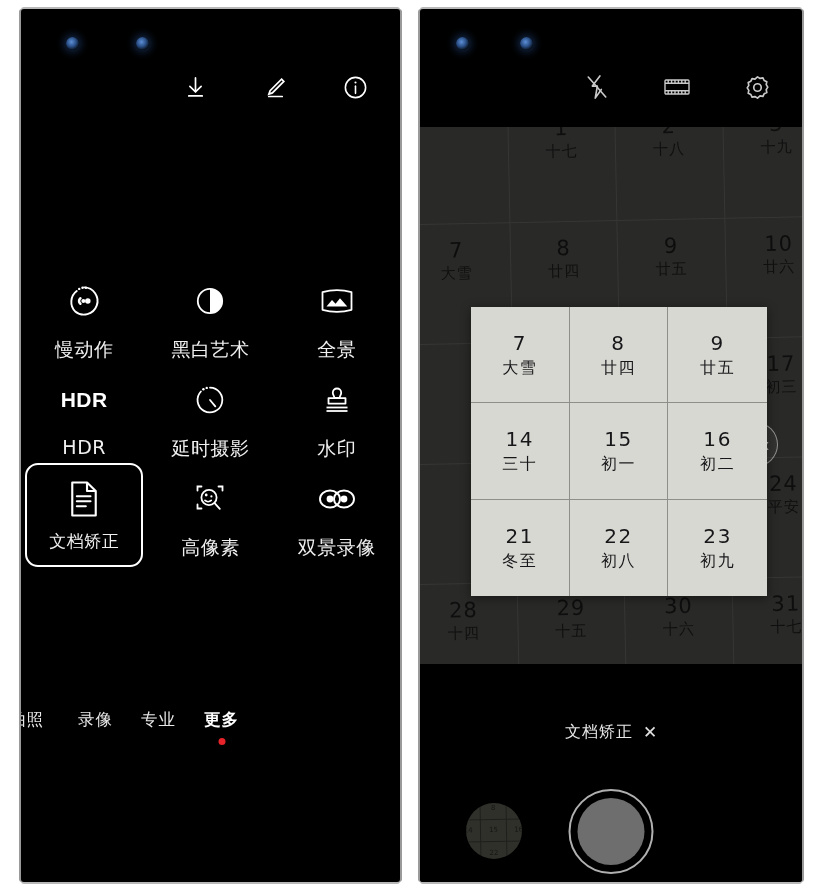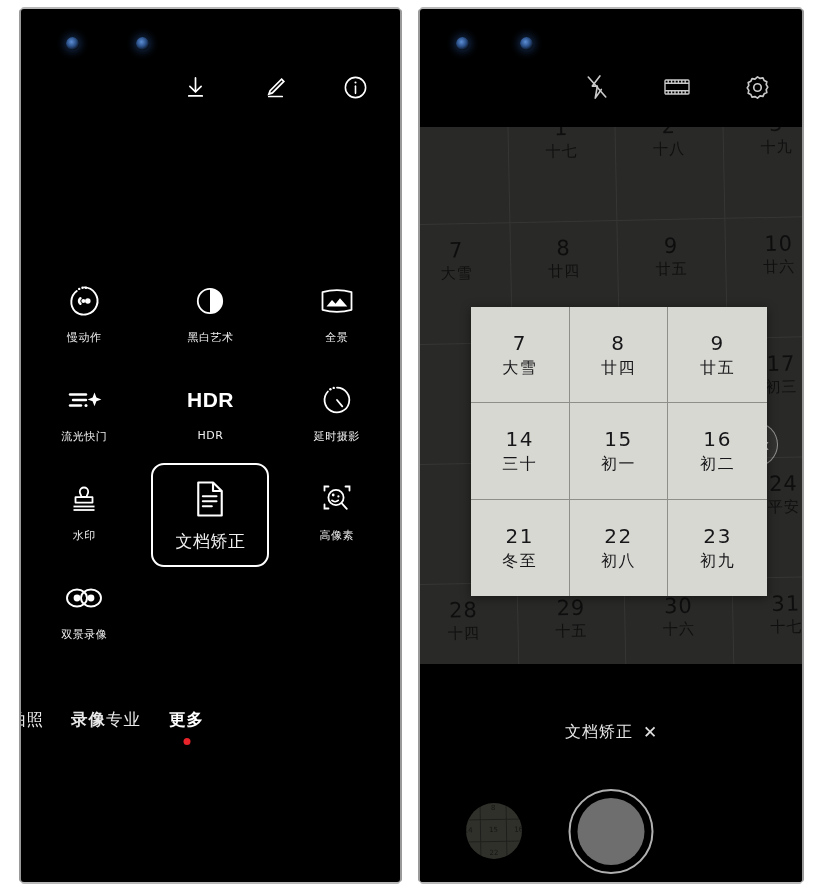--- a/index.html
+++ b/index.html
@@ -111,23 +111,23 @@
   }
   .mode-icon svg { display: block; }
   .mode-icon .hdr-glyph {
     color: #fff;
     font-size: 21px;
     font-weight: 700;
     letter-spacing: 0.5px;
     font-family: "Liberation Sans", sans-serif;
   }
   .mode-label {
-    margin-top: 9px;
+    margin-top: 16px;
     color: #f0f0f0;
-    font-size: 11px;
+    font-size: 19px;
     letter-spacing: 0.5px;
     white-space: nowrap;
     font-family: "DejaVu Sans", "Liberation Sans", sans-serif;
   }
   .mode-cell.selected {
     border: 2.5px solid #ffffff;
     border-radius: 13px;
     padding-top: 14px;
     height: 104px;
     margin-top: -6px;
@@ -151,22 +151,22 @@
   .mode-tab {
     position: relative;
     color: #e8e8e8;
     font-size: 16.5px;
     letter-spacing: 1px;
     white-space: nowrap;
     font-family: "DejaVu Sans", "Liberation Sans", sans-serif;
     padding-bottom: 14px;
   }
   .mode-tab.t0 { margin-left: -12px; }
-  .mode-tab.t1 { margin-left: 27px; font-weight: bold; }
-  .mode-tab.t2 { }
+  .mode-tab.t1 { margin-left: 34px; }
+  .mode-tab.t2 { margin-left: 28px; }
   .mode-tab.t3 { margin-left: 28px; font-weight: 700; color: #fff; }
   .tab-dot {
     position: absolute;
     left: 50%;
     bottom: 0;
     transform: translateX(-50%);
     width: 7px; height: 7px;
     border-radius: 50%;
     background: #e8232a;
   }
@@ -418,32 +418,20 @@
         <div class="mode-icon">
           <svg width="36" height="30" viewBox="0 0 36 30" fill="none" stroke="#fff" stroke-width="1.8" stroke-linejoin="round">
             <path d="M3.5 6.2c5-1.4 9.5-2 14.5-2s9.5.6 14.5 2v17.6c-5 1.4-9.5 2-14.5 2s-9.5-.6-14.5-2z"></path>
             <path d="M7.5 20.5l5.5-6.5 3.6 3.7 4.4-5.5 7.3 8.3z" fill="#fff" stroke="none"></path>
           </svg>
         </div>
         <div class="mode-label">全景</div>
       </div>
 
 
-      <div class="mode-cell">
-        <div class="mode-icon">
-          <svg width="38" height="26" viewBox="0 0 38 26" fill="none" stroke="#fff" stroke-width="2.4" stroke-linecap="round">
-            <path d="M5 7.5h16"></path>
-            <path d="M8 13h13"></path>
-            <path d="M5 18.5h11"></path>
-            <circle cx="21" cy="18.5" r="1.5" fill="#fff" stroke="none"></circle>
-            <path d="M29.5 5.5l1.9 5 5 1.9-5 1.9-1.9 5-1.9-5-5-1.9 5-1.9z" fill="#fff" stroke="none"></path>
-          </svg>
-        </div>
-        <div class="mode-label">流光快门</div>
-      </div>
 
       <div class="mode-cell">
         <div class="mode-icon">
           <span class="hdr-glyph">HDR</span>
         </div>
         <div class="mode-label">HDR</div>
       </div>
 
       <div class="mode-cell">
         <div class="mode-icon">

